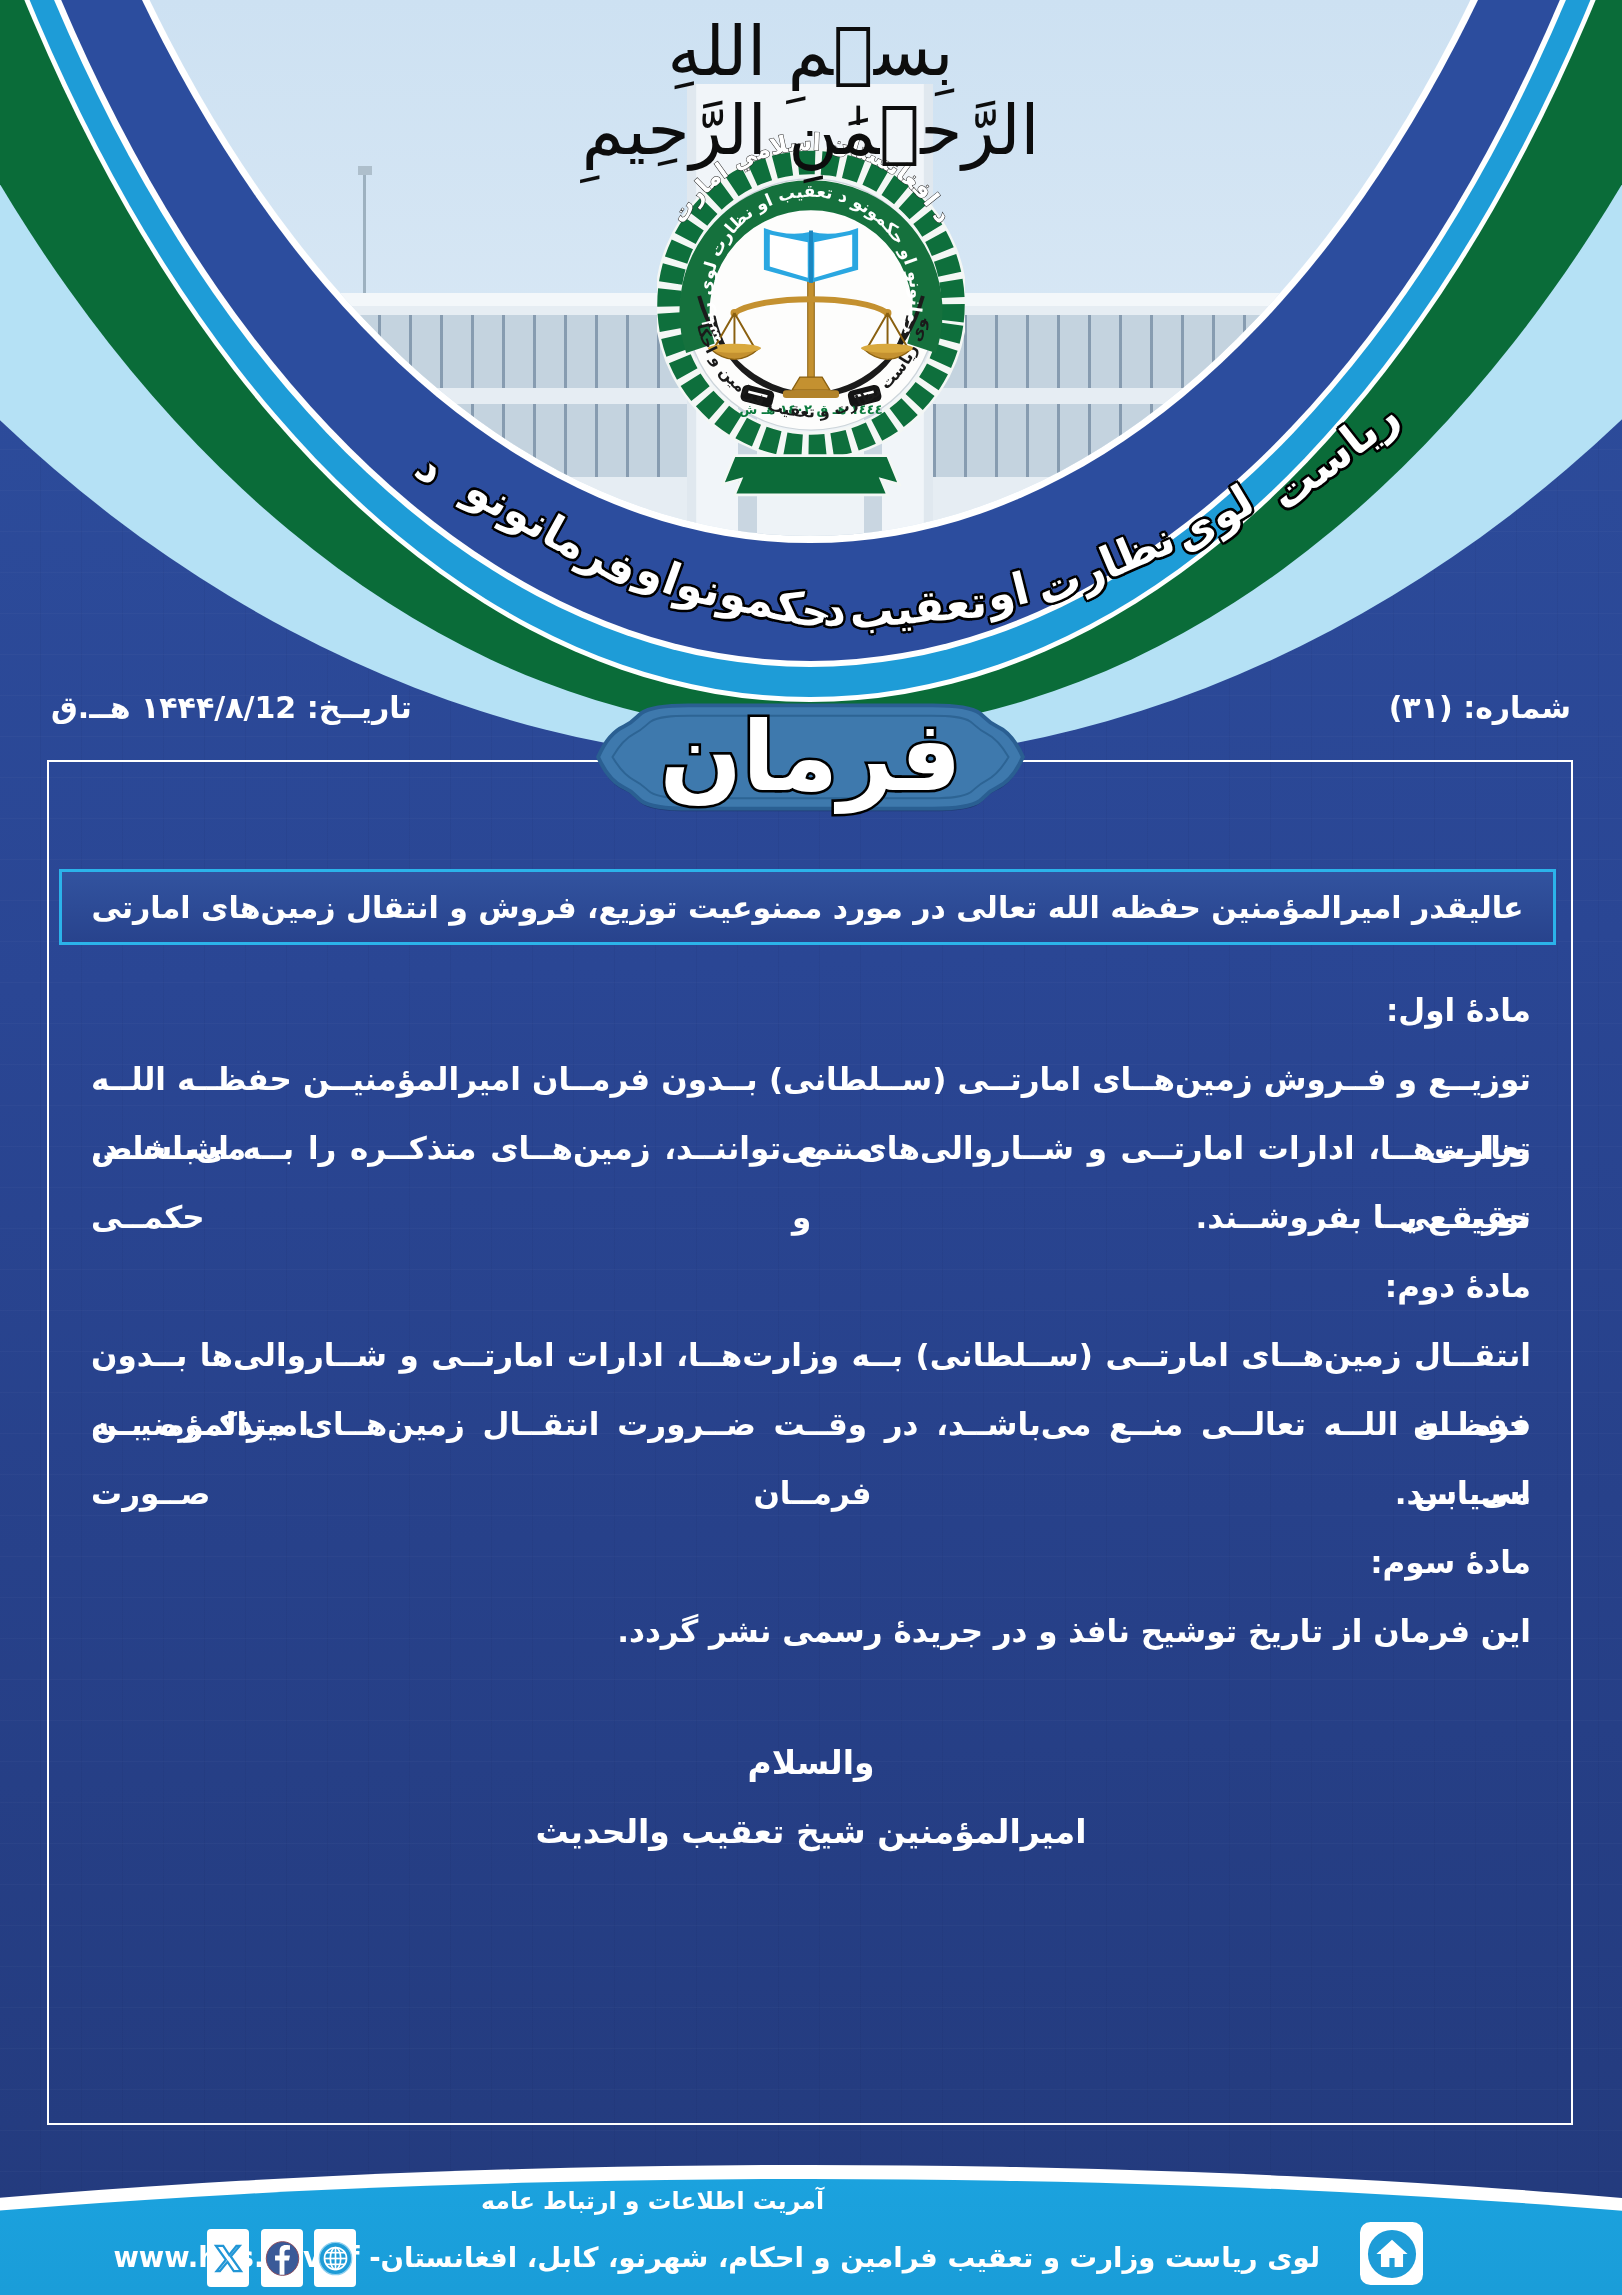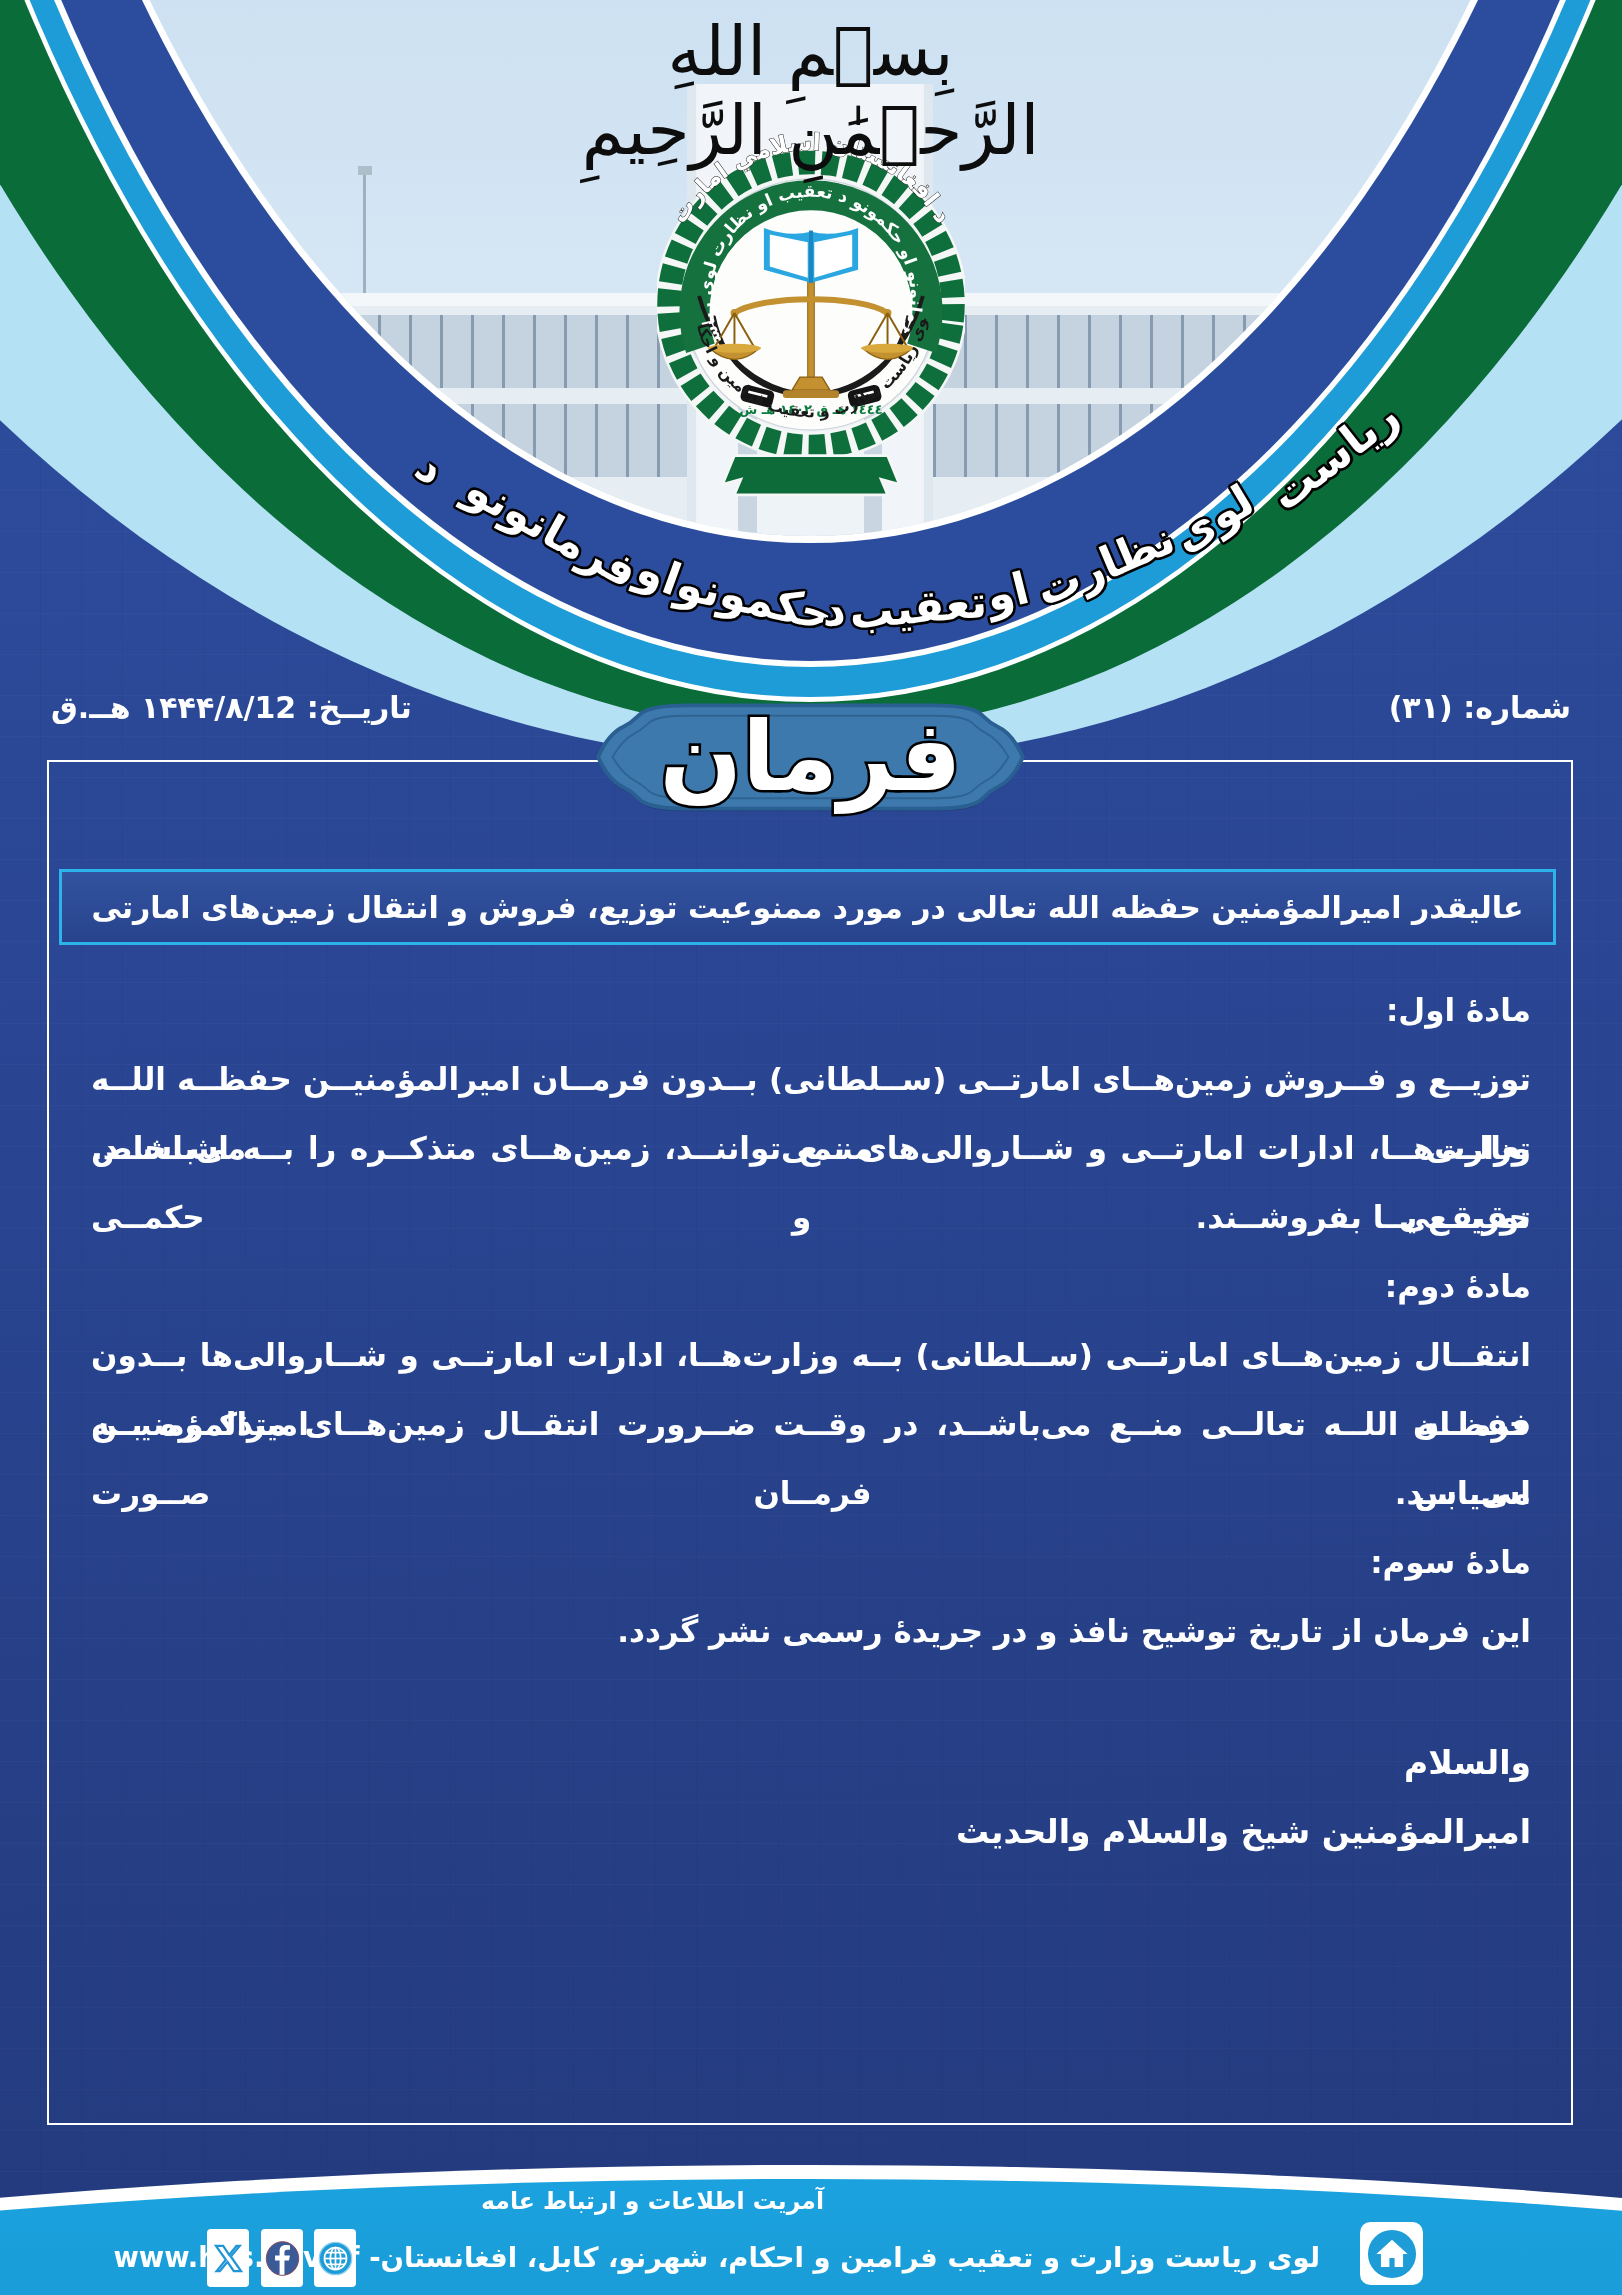--- a/index.html
+++ b/index.html
@@ -58,21 +58,21 @@
   .content-box{left:48px;top:760px;width:1522px;height:1361px;border:2.6px solid #ffffff;z-index:20;}
   .title-bar{
     left:60px;top:869px;width:1497px;height:76px;z-index:22;box-sizing:border-box;
     border:3.3px solid #2bb3ea;background:linear-gradient(#32539f,#28438d);
     display:flex;align-items:center;justify-content:center;
     font-size:30px;font-weight:bold;color:#ffffff;white-space:nowrap;}
   
   .body-text{left:92px;top:976px;width:1440px;z-index:22;color:#ffffff;direction:rtl;}
   .bline{height:69px;line-height:69px;font-size:31px;font-weight:bold;text-align:right;white-space:nowrap;}
   .bline.j{text-align:justify;text-align-last:justify;white-space:normal;}
-  .signature{left:92px;top:1728px;width:1440px;z-index:22;color:#ffffff;}
+  .signature{left:92px;top:1728px;width:1440px;z-index:22;color:#ffffff;text-align:center;}
   .sline{height:69px;line-height:69px;font-size:33px;font-weight:bold;}
   
   .foot-white{left:-1152px;top:2165px;width:3926px;height:736px;background:#ffffff;z-index:10;}
   .foot-azure{left:-1152px;top:2179px;width:3926px;height:707px;background:linear-gradient(#1ba2de,#1583bd);z-index:11;}
   .foot-dept{left:0;top:2187px;width:1307px;text-align:center;z-index:14;color:#ffffff;font-size:23.6px;font-weight:bold;}
   .foot-address{left:366px;top:2241px;width:955px;z-index:14;color:#ffffff;font-size:27.5px;font-weight:bold;
       text-align:center;direction:rtl;white-space:nowrap;}
   .foot-address .url{direction:ltr;unicode-bidi:isolate;}
   .sicon{position:absolute;top:2229px;width:42px;height:58px;background:#ffffff;border-radius:3.9px;z-index:15;
       display:flex;align-items:center;justify-content:center;cursor:pointer;}
@@ -215,21 +215,21 @@
     <div class="bline j">حفظــه اللــه تعالــی منــع می‌باشــد، در وقــت ضــرورت انتقــال زمین‌هــای متذکــره بــه اســاس فرمــان صــورت</div>
     <div class="bline">می‌یابــد.</div>
     <div class="bline">مادۀ سوم:</div>
     <div class="bline">این فرمان از تاریخ توشیح نافذ و در جریدۀ رسمی نشر گردد.</div>
   </div>
 
   <div class="abs title-bar">عالیقدر امیرالمؤمنین حفظه الله تعالی در مورد ممنوعیت توزیع، فروش و انتقال زمین‌های امارتی</div>
 
   <div class="abs signature">
     <div class="sline">والسلام</div>
-    <div class="sline">امیرالمؤمنین شیخ والسلام والحدیث</div>
+    <div class="sline">امیرالمؤمنین شیخ تعقیب والحدیث</div>
   </div>
 
   <div class="ell foot-white"></div>
   <div class="ell foot-azure"></div>
 
   <div class="abs foot-dept">آمریت اطلاعات و ارتباط عامه</div>
 
   <div class="abs foot-address">
     <span>لوی ریاست وزارت و تعقیب فرامین و احکام، شهرنو، کابل، افغانستان-</span>
     <span class="url">www.hds.gov.af</span>

